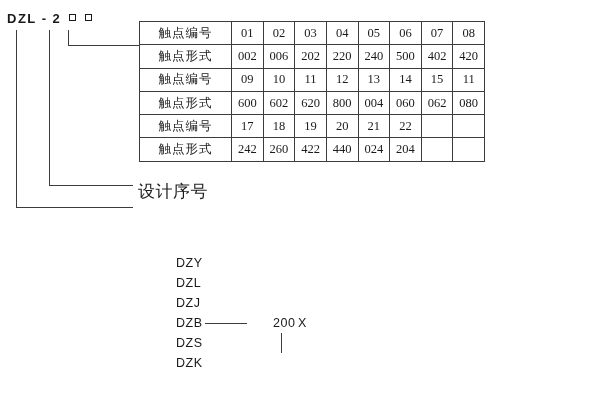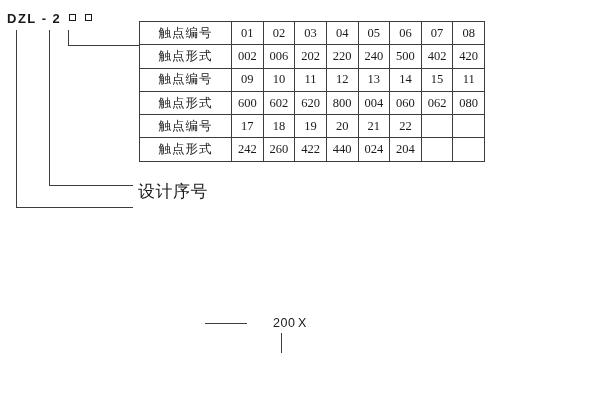--- a/index.html
+++ b/index.html
@@ -182,19 +182,27 @@
           <td>024</td>
           <td>204</td>
           <td></td>
           <td></td>
         </tr>
       </tbody>
   </table>
 
   <div class="callout" style="left:138px; top:180px;">设计序号</div>
 
+  <div class="model-list">
+      <div class="model-item">DZY</div>
+      <div class="model-item">DZL</div>
+      <div class="model-item">DZJ</div>
+      <div class="model-item">DZB</div>
+      <div class="model-item">DZS</div>
+      <div class="model-item">DZK</div>
+    </div>
 
   <div class="line h" style="left:205px; top:323px; width:42px;"></div>
   <div class="abs-text" style="left:252px; top:316px;">200</div>
   <div class="abs-text" style="left:277px; top:316px;">X</div>
   <div class="line v" style="left:281px; top:333px; height:20px;"></div>
 
 </div>
 
 </body></html>

